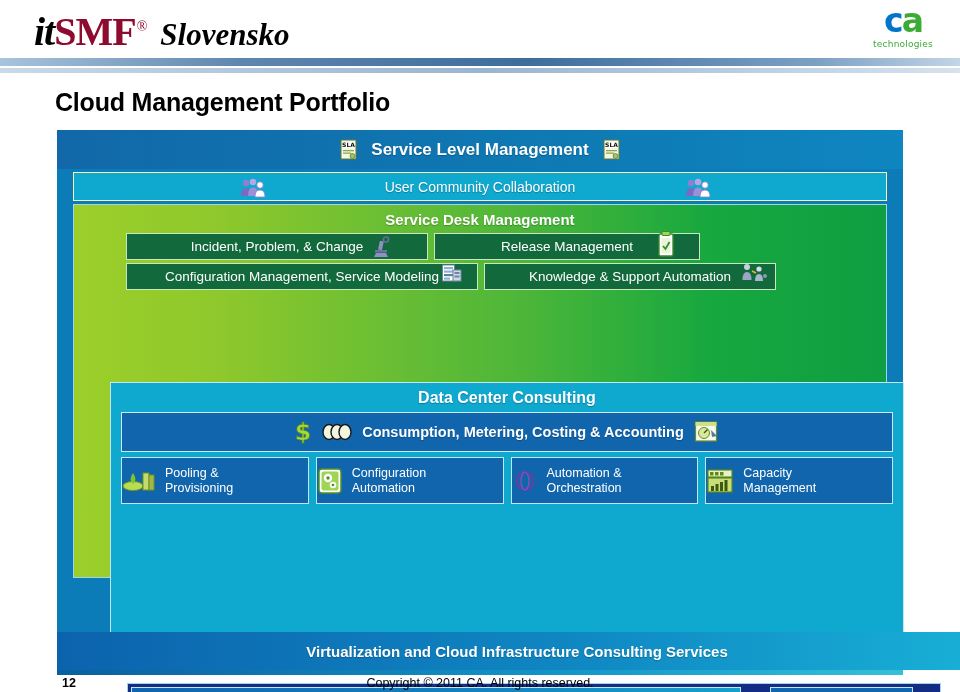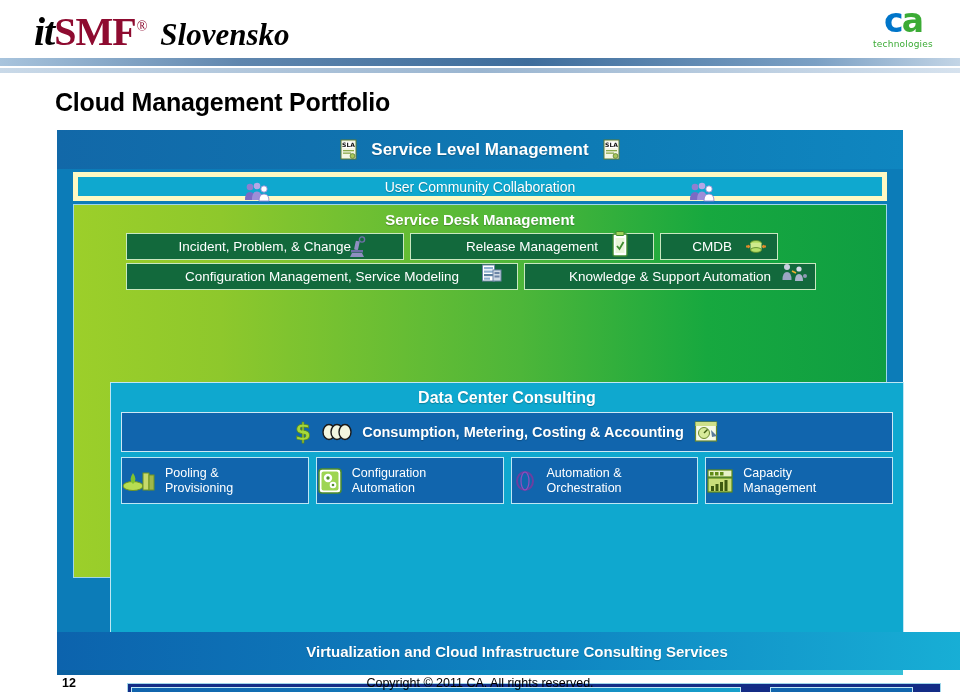--- a/index.html
+++ b/index.html
@@ -90,21 +90,21 @@
     position: absolute; left: 0; top: 0; width: 846px; height: 39px;
     background: linear-gradient(to right, #1268a8 0%, #0e7ab4 60%, #0f86c0 100%);
     display: flex; align-items: center; justify-content: center; gap: 14px;
   }
   #slm-band .title { font-size: 17px; }
 
   
   #ucc-band {
     position: absolute; left: 16px; top: 42px; width: 814px; height: 29px;
     background: #0fa8cf;
-    border: 5px solid #fef9c3;
+    border: 1px solid #fef9c3;
     display: flex; align-items: center; justify-content: center;
   }
   #ucc-band .title { font-size: 14px; font-weight: normal; }
   #ucc-icon-left { position: absolute; left: 165px; top: 3px; }
   #ucc-icon-right { position: absolute; left: 610px; top: 3px; }
 
   
   #sdm-block {
     position: absolute; left: 16px; top: 74px; width: 814px; height: 374px;
     background: linear-gradient(to right, #9ccf2a 0%, #8ec82c 18%, #4db639 55%, #17a83f 78%, #0f9e42 100%);
@@ -296,38 +296,24 @@
         <span class="lbl">Release Management</span>
         <span class="icon ic" style="right:24px; top:-3px;">
           <svg width="18" height="26" viewBox="0 0 18 26">
             <rect x="2" y="3" width="14" height="22" rx="1.5" fill="#ffffff" stroke="#3e8b2f" stroke-width="1.4"></rect>
             <rect x="5" y="0.5" width="8" height="4" rx="1" fill="#9fd45a" stroke="#3e8b2f" stroke-width="1"></rect>
             <rect x="4.5" y="7" width="9" height="15" fill="#e8f6d8"></rect>
             <path d="M6 15 L8.5 18 L12.5 11" stroke="#3e8b2f" stroke-width="1.8" fill="none"></path>
           </svg>
         </span>
       </div>
-      <div class="sdm-box" style="width:128px;">
-        <span class="lbl" style="margin-right:14px;">CMDB</span>
-        <span class="icon ic" style="right:10px;">
-          <svg width="22" height="18" viewBox="0 0 22 18">
-            <ellipse cx="11" cy="5" rx="5.5" ry="2.4" fill="#b9e06a" stroke="#5c8a28" stroke-width="0.9"></ellipse>
-            <rect x="5.5" y="5" width="11" height="7" fill="#cfe98c"></rect>
-            <ellipse cx="11" cy="12" rx="5.5" ry="2.4" fill="#b9e06a" stroke="#5c8a28" stroke-width="0.9"></ellipse>
-            <path d="M1 8.5 L5 8.5" stroke="#e08a2a" stroke-width="2"></path>
-              <path d="M17 8.5 L21 8.5" stroke="#e08a2a" stroke-width="2"></path>
-            <path d="M4 6.5 L4 10.5 L1.5 8.5 Z" fill="#e08a2a"></path>
-              <path d="M18 6.5 L18 10.5 L20.8 8.5 Z" fill="#e08a2a"></path>
-          </svg>
-        </span>
-      </div>
     </div>
 
     <div class="sdm-row" style="left:52px; top:58px; width:708px; gap:6px;">
-      <div class="sdm-box" style="width:392px;">
+      <div class="sdm-box" style="width:352px;">
         <span class="lbl">Configuration Management, Service Modeling</span>
         <span class="icon ic" style="right:14px; top:-2px;">
           <svg width="22" height="22" viewBox="0 0 22 22">
             <rect x="1.5" y="3" width="12" height="16" fill="#ffffff" stroke="#6c84a6" stroke-width="1"></rect>
             <rect x="3" y="5" width="9" height="2.2" fill="#8fb0d0"></rect>
             <rect x="3" y="8.5" width="9" height="2.2" fill="#8fb0d0"></rect>
             <rect x="3" y="12" width="9" height="2.2" fill="#5a7f9f"></rect>
             <rect x="3" y="15.5" width="6" height="2.2" fill="#8fb0d0"></rect>
             <rect x="12" y="8" width="8" height="11" fill="#ced9e4" stroke="#6c84a6" stroke-width="1"></rect>
             <rect x="13.5" y="10" width="5" height="2" fill="#6c84a6"></rect>

